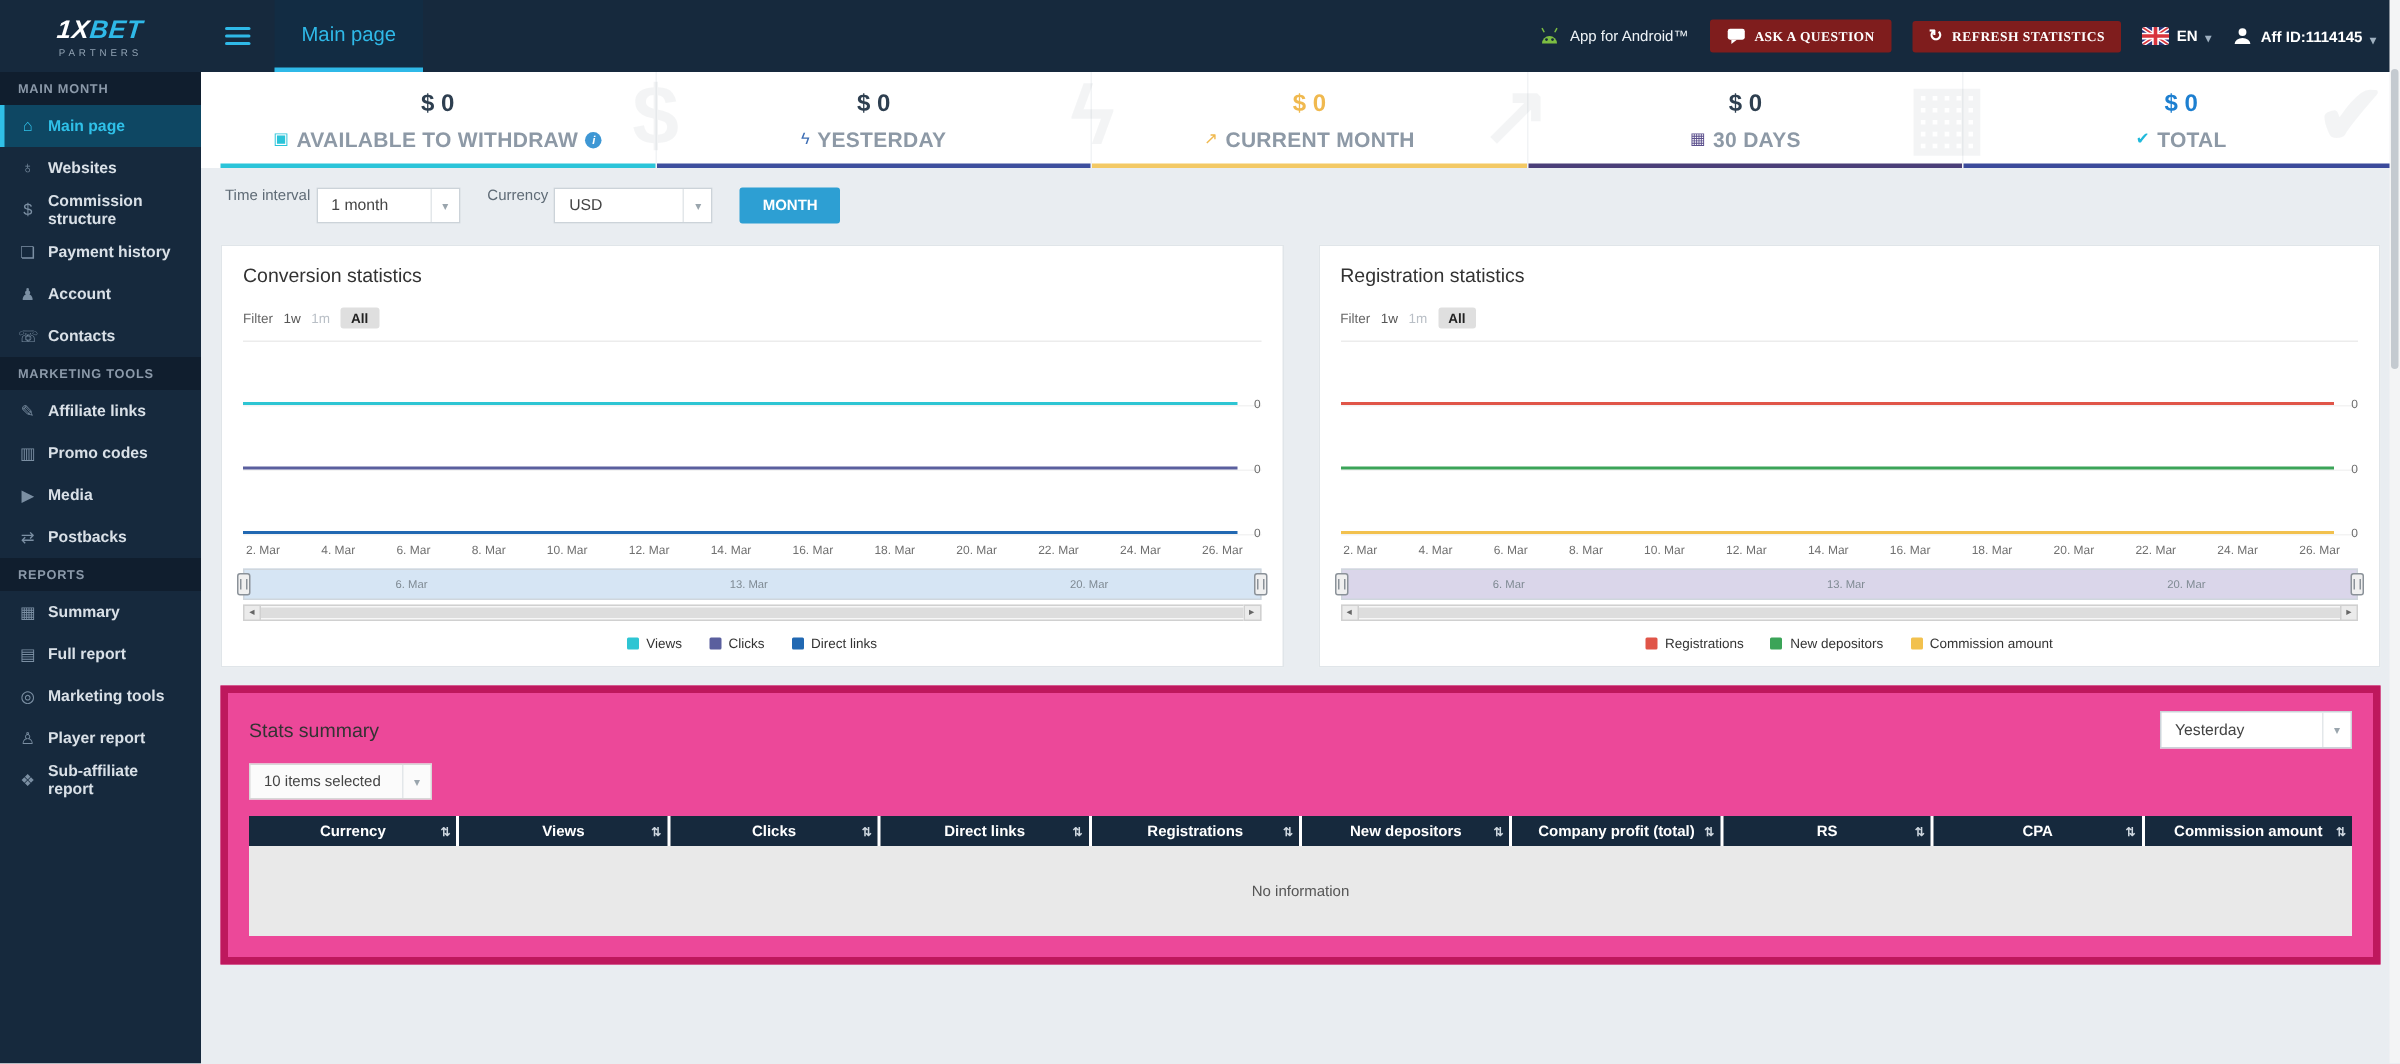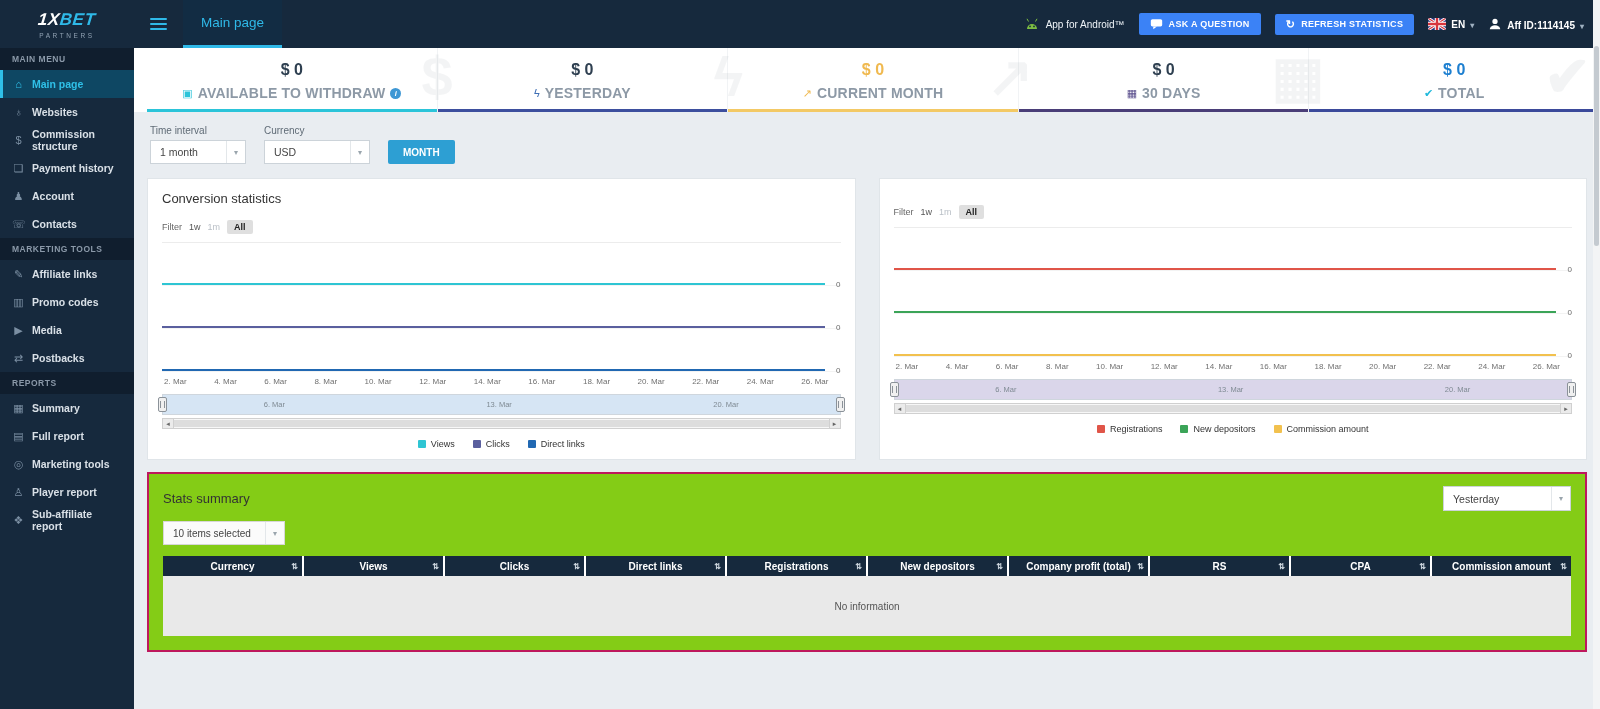--- a/index.html
+++ b/index.html
@@ -18,21 +18,21 @@
   .side-item.active{background:#0e4763;border-left-color:#2fc0e8;color:#2fc0e8;}
   .side-item.active .side-icon{color:#2fc0e8;}
 
   
   .topbar{position:absolute;left:134px;right:0;top:0;height:48px;background:#16293d;display:flex;align-items:center;padding:0 16px;z-index:15;}
   .hamburger{cursor:pointer;margin-right:16px;}
   .hamburger i{display:block;width:17px;height:2px;background:#2fb9e8;margin:3px 0;border-radius:1px;}
   .page-tab{height:48px;display:flex;align-items:center;padding:0 18px;background:#122c43;border-bottom:3px solid #2fb9e8;color:#2fb9e8;font-size:13.5px;cursor:pointer;}
   .topbar-right{margin-left:auto;display:flex;align-items:center;gap:14px;}
   .android{display:flex;align-items:center;gap:6px;color:#eef3f7;font-size:10px;cursor:pointer;}
-  .cyan-btn{display:flex;align-items:center;gap:6px;background:#3b82f6;border:none;color:#fff;font-family:Liberation Sans, sans-serif;font-size:9px;font-weight:bold;letter-spacing:.3px;padding:5px 11px;border-radius:2px;cursor:pointer;}
+  .cyan-btn{display:flex;align-items:center;gap:6px;background:#7f1d1d;border:none;color:#fff;font-family:Liberation Serif, serif;font-size:9px;font-weight:bold;letter-spacing:.3px;padding:5px 11px;border-radius:2px;cursor:pointer;}
   .glyph-icon{font-size:11px;line-height:1;}
   .lang,.affid{display:flex;align-items:flex-end;gap:5px;color:#fff;font-size:10px;font-weight:bold;cursor:pointer;}
   .caret{font-size:8px;color:#9fb0c0;}
   .flag-svg{border-radius:2px;display:block;}
 
   
   .content{position:absolute;left:134px;top:48px;right:0;bottom:0;overflow:hidden;}
 
   .cards{background:#fff;display:flex;padding-left:13px;position:relative;}
   .card{flex:1;position:relative;display:flex;flex-direction:column;align-items:center;justify-content:center;padding:13px 0 11px;border-right:1px solid #f1f3f5;cursor:pointer;}
@@ -40,21 +40,21 @@
   .card-label-row{display:flex;align-items:center;gap:5px;margin-top:6px;}
   .card-icon{font-size:11px;line-height:1;}
   .card-label{font-size:14px;color:#8d99a6;letter-spacing:.2px;font-weight:bold;}
   .info-badge{width:11px;height:11px;border-radius:50%;background:#3e97d4;color:#fff;font-size:7.5px;font-weight:bold;font-style:italic;display:inline-flex;align-items:center;justify-content:center;}
   .info-badge:empty{display:none;}
   .card-accent{position:absolute;left:0;right:0;bottom:0;height:3px;}
   .watermark{position:absolute;right:-16px;top:-4px;font-size:56px;font-weight:bold;color:#2e3f50;opacity:.05;pointer-events:none;z-index:2;}
   .card:last-child .watermark{right:8px;}
 
   .filters{display:flex;align-items:flex-end;gap:18px;padding:13px 16px 14px;}
-  .filter-group{display:flex;flex-direction:column;gap:4px;}
+  .filter-group{display:flex;flex-direction:row;gap:4px;}
   .filter-label{font-size:10px;color:#5f6b76;}
   .select{background:#fff;border:1px solid #ccd3d9;height:24px;display:flex;align-items:center;justify-content:space-between;padding:0 0 0 9px;font-size:10.5px;color:#444;cursor:pointer;}
   .caret-box{height:100%;display:flex;align-items:center;padding:0 7px;border-left:1px solid #e3e7ea;color:#9aa5ad;font-size:8px;}
   .sel-time{width:96px;} .sel-cur{width:106px;}
   .apply-btn{background:#2d9fd3;color:#fff;border:none;font-family:inherit;font-size:10px;font-weight:bold;height:24px;padding:0 15px;border-radius:2px;cursor:pointer;}
 
   
   .panels{display:flex;gap:23px;padding:0 13px;}
   .panel{flex:1;background:#fff;border:1px solid #e0e5e9;padding:12px 14px 10px;}
   .panel-title{font-size:13px;font-weight:normal;color:#333;}
@@ -77,21 +77,21 @@
   .handle::after{content:"";display:block;width:3px;height:7px;margin:3px auto 0;border-left:1px solid #8b9299;border-right:1px solid #8b9299;}
   .hscroll{margin-top:3px;display:flex;height:11px;}
   .sarrow{width:12px;background:#ebebeb;border:1px solid #d0d0d0;font-size:7px;line-height:9px;text-align:center;color:#666;cursor:pointer;}
   .strack{flex:1;border-top:1px solid #d0d0d0;border-bottom:1px solid #d0d0d0;background:#f7f7f7;position:relative;cursor:pointer;}
   .strack::after{content:"";position:absolute;top:1px;bottom:1px;left:0;right:0;background:#dddddd;}
   .legend{margin-top:10px;display:flex;justify-content:center;gap:18px;font-size:9px;color:#333;}
   .legend-item{display:flex;align-items:center;gap:5px;cursor:pointer;}
   .swatch{width:8px;height:8px;border-radius:1px;display:inline-block;}
 
   
-  .stats-panel{margin:12px 13px 0;background:#84cc16;border:2px solid #be185d;padding:12px 14px 14px;}
+  .stats-panel{margin:12px 13px 0;background:#ec4899;border:5px solid #be185d;padding:12px 14px 14px;}
   .stats-head{display:flex;justify-content:space-between;align-items:center;}
   .sel-period{width:128px;height:25px;}
   .items-select{width:122px;margin-top:10px;background:#fbfbfb;border-color:#d7d7d7;font-size:10px;height:24px;}
   .table{margin-top:11px;}
   .thead{display:flex;background:#16293d;height:20px;}
   .th{flex:1;position:relative;display:flex;align-items:center;justify-content:center;color:#fff;font-size:10px;font-weight:bold;border-right:2px solid #fff;cursor:pointer;}
   .th:last-child{border-right:none;}
   .th .sort{position:absolute;right:4px;font-size:8px;color:#cfd8e0;}
   .tbody{height:60px;background:#e9e9e9;display:flex;align-items:center;justify-content:center;font-size:10px;color:#555;}
 
@@ -103,21 +103,21 @@
 <body>
 
 <aside class="sidebar">
   <div class="logo">
     <div class="logo-line">
       <span class="logo-a">1X</span><span class="logo-b">BET</span>
     </div>
     <div class="logo-sub">PARTNERS</div>
   </div>
   <nav>
-    <div class="side-header">MAIN MENU</div>
+    <div class="side-header">MAIN MONTH</div>
     <div>
 
         <div class="side-item active">
           <span class="side-icon">⌂</span>
           <span class="side-label">Main page</span>
         </div>
 
         <div class="side-item">
           <span class="side-icon">♁</span>
           <span class="side-label">Websites</span>
@@ -402,20 +402,21 @@
           </span>
 
           <span class="legend-item">
             <span class="swatch" style="background: rgb(33, 104, 178);"></span>
             <span>Direct links</span>
           </span>
         </div>
     </div>
 
     <div class="panel">
+      <h3 class="panel-title">Registration statistics</h3>
       <div class="chart-filter">
         <span class="f-label">Filter</span>
         <span class="f-opts">
 
         <span class="f-opt">1w</span>
             <span class="f-opt disabled">1m</span>
             <span class="f-opt active">All</span>
           </span>
       </div>
       <div class="bands">

